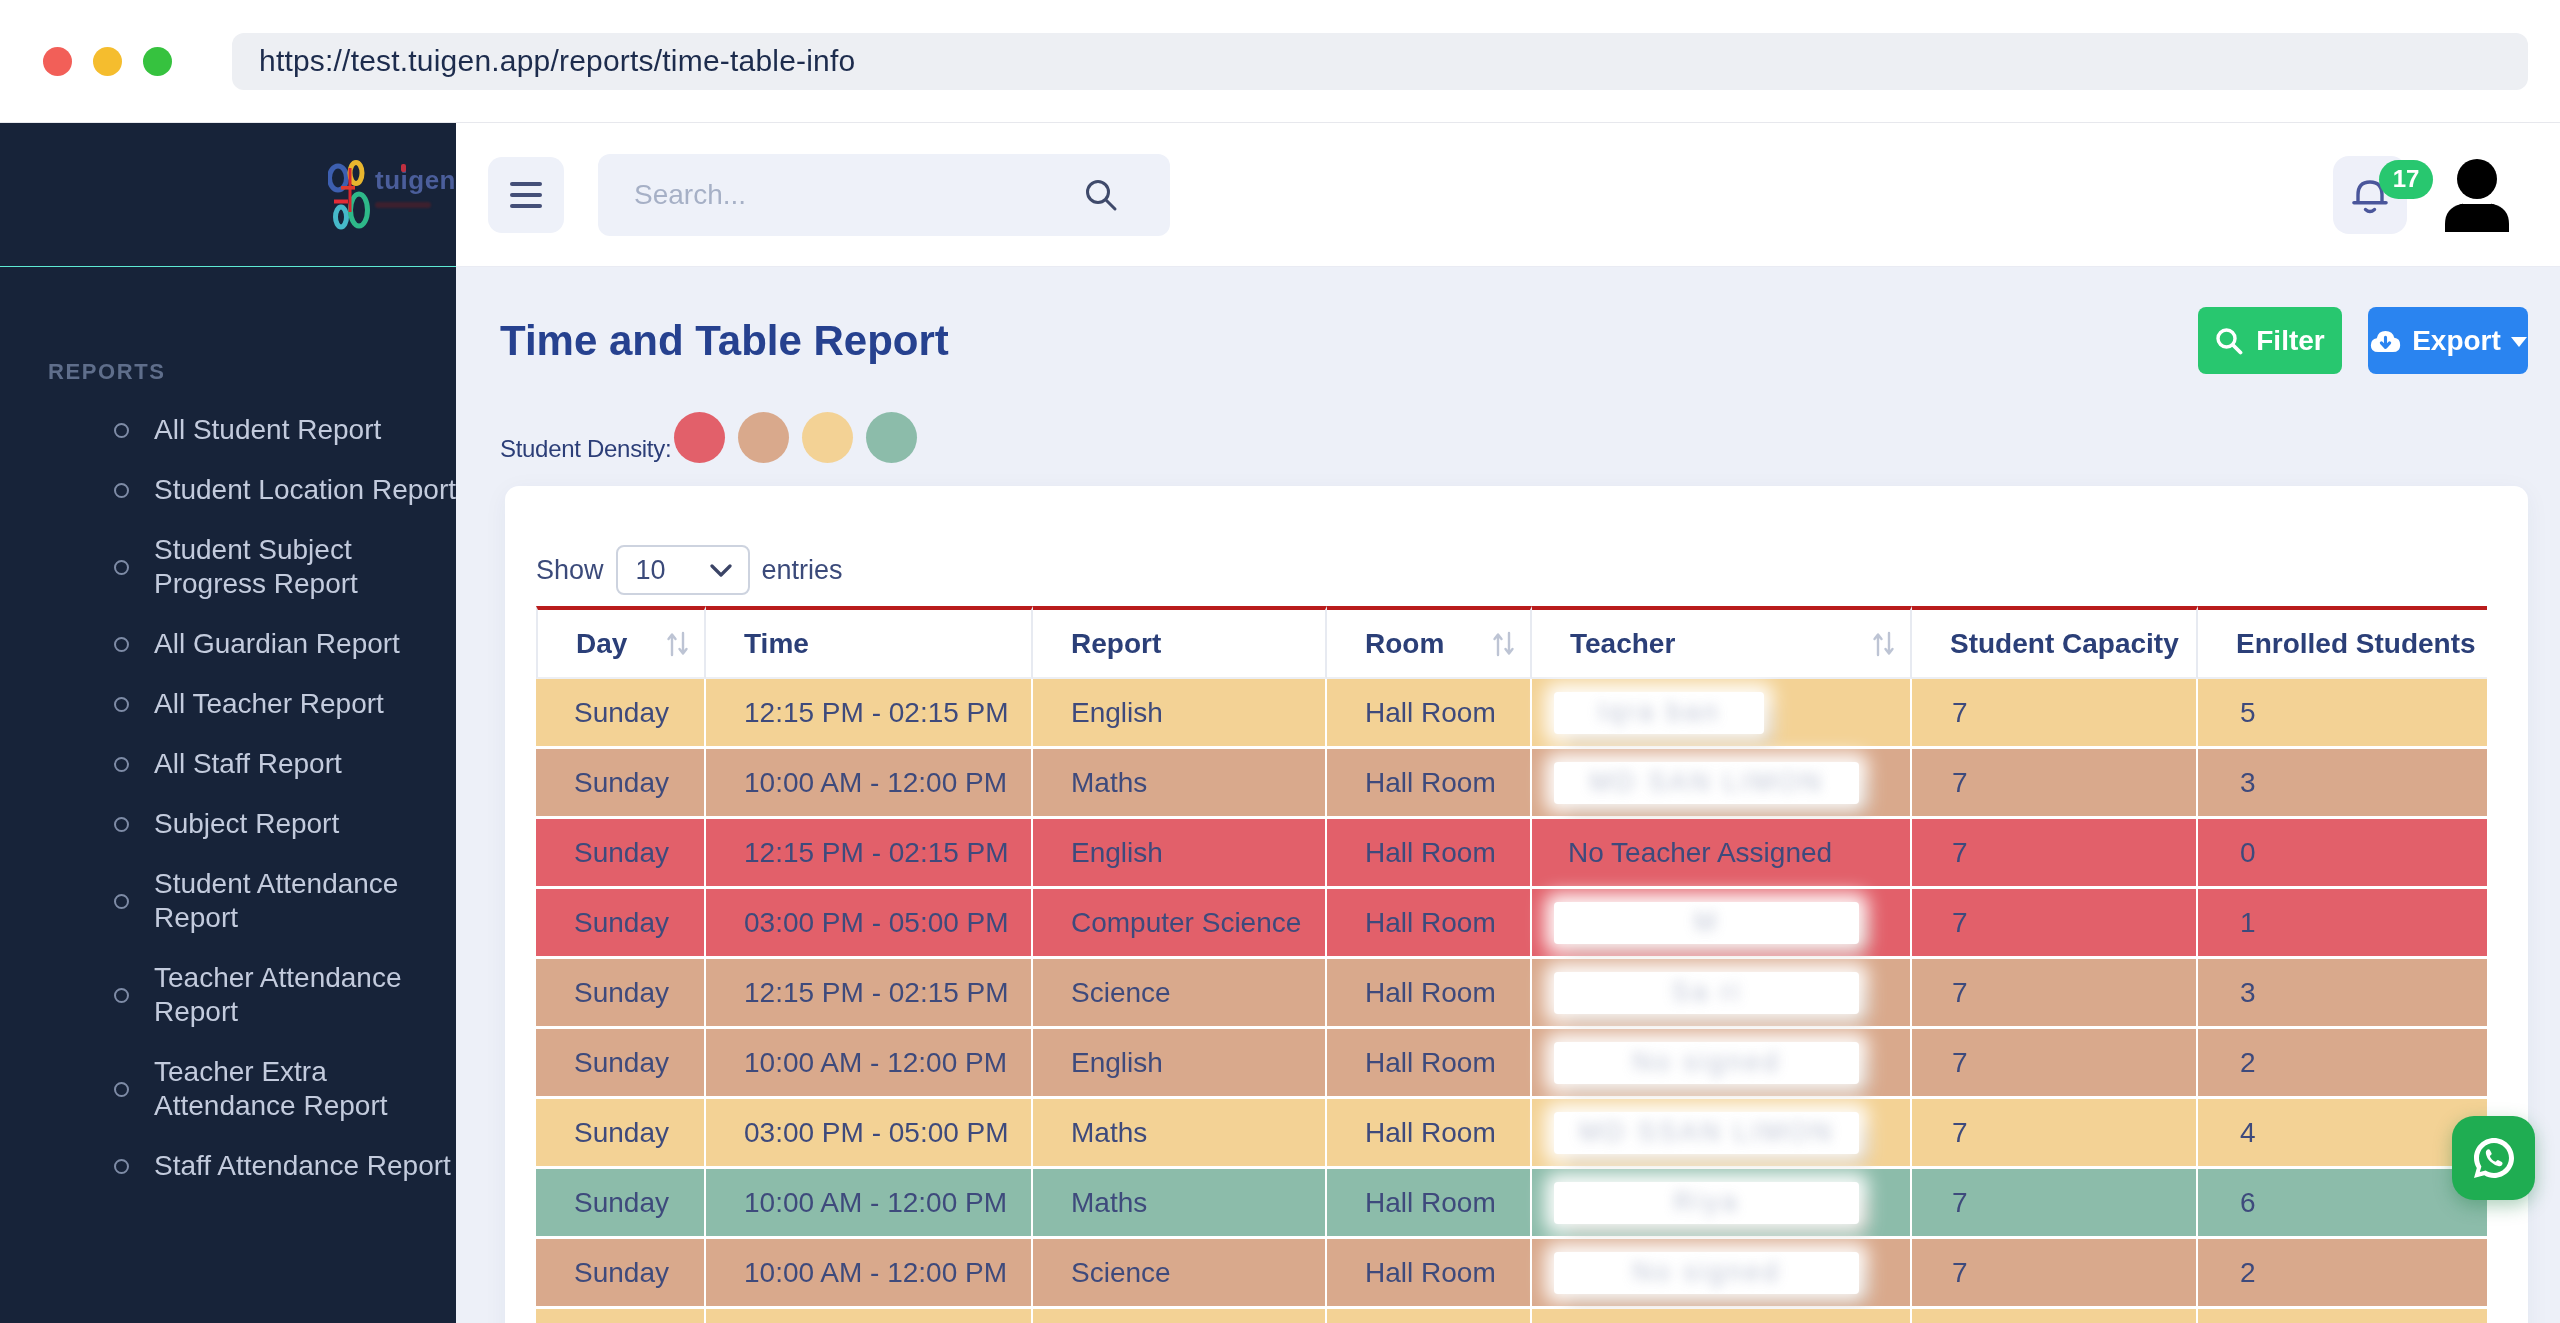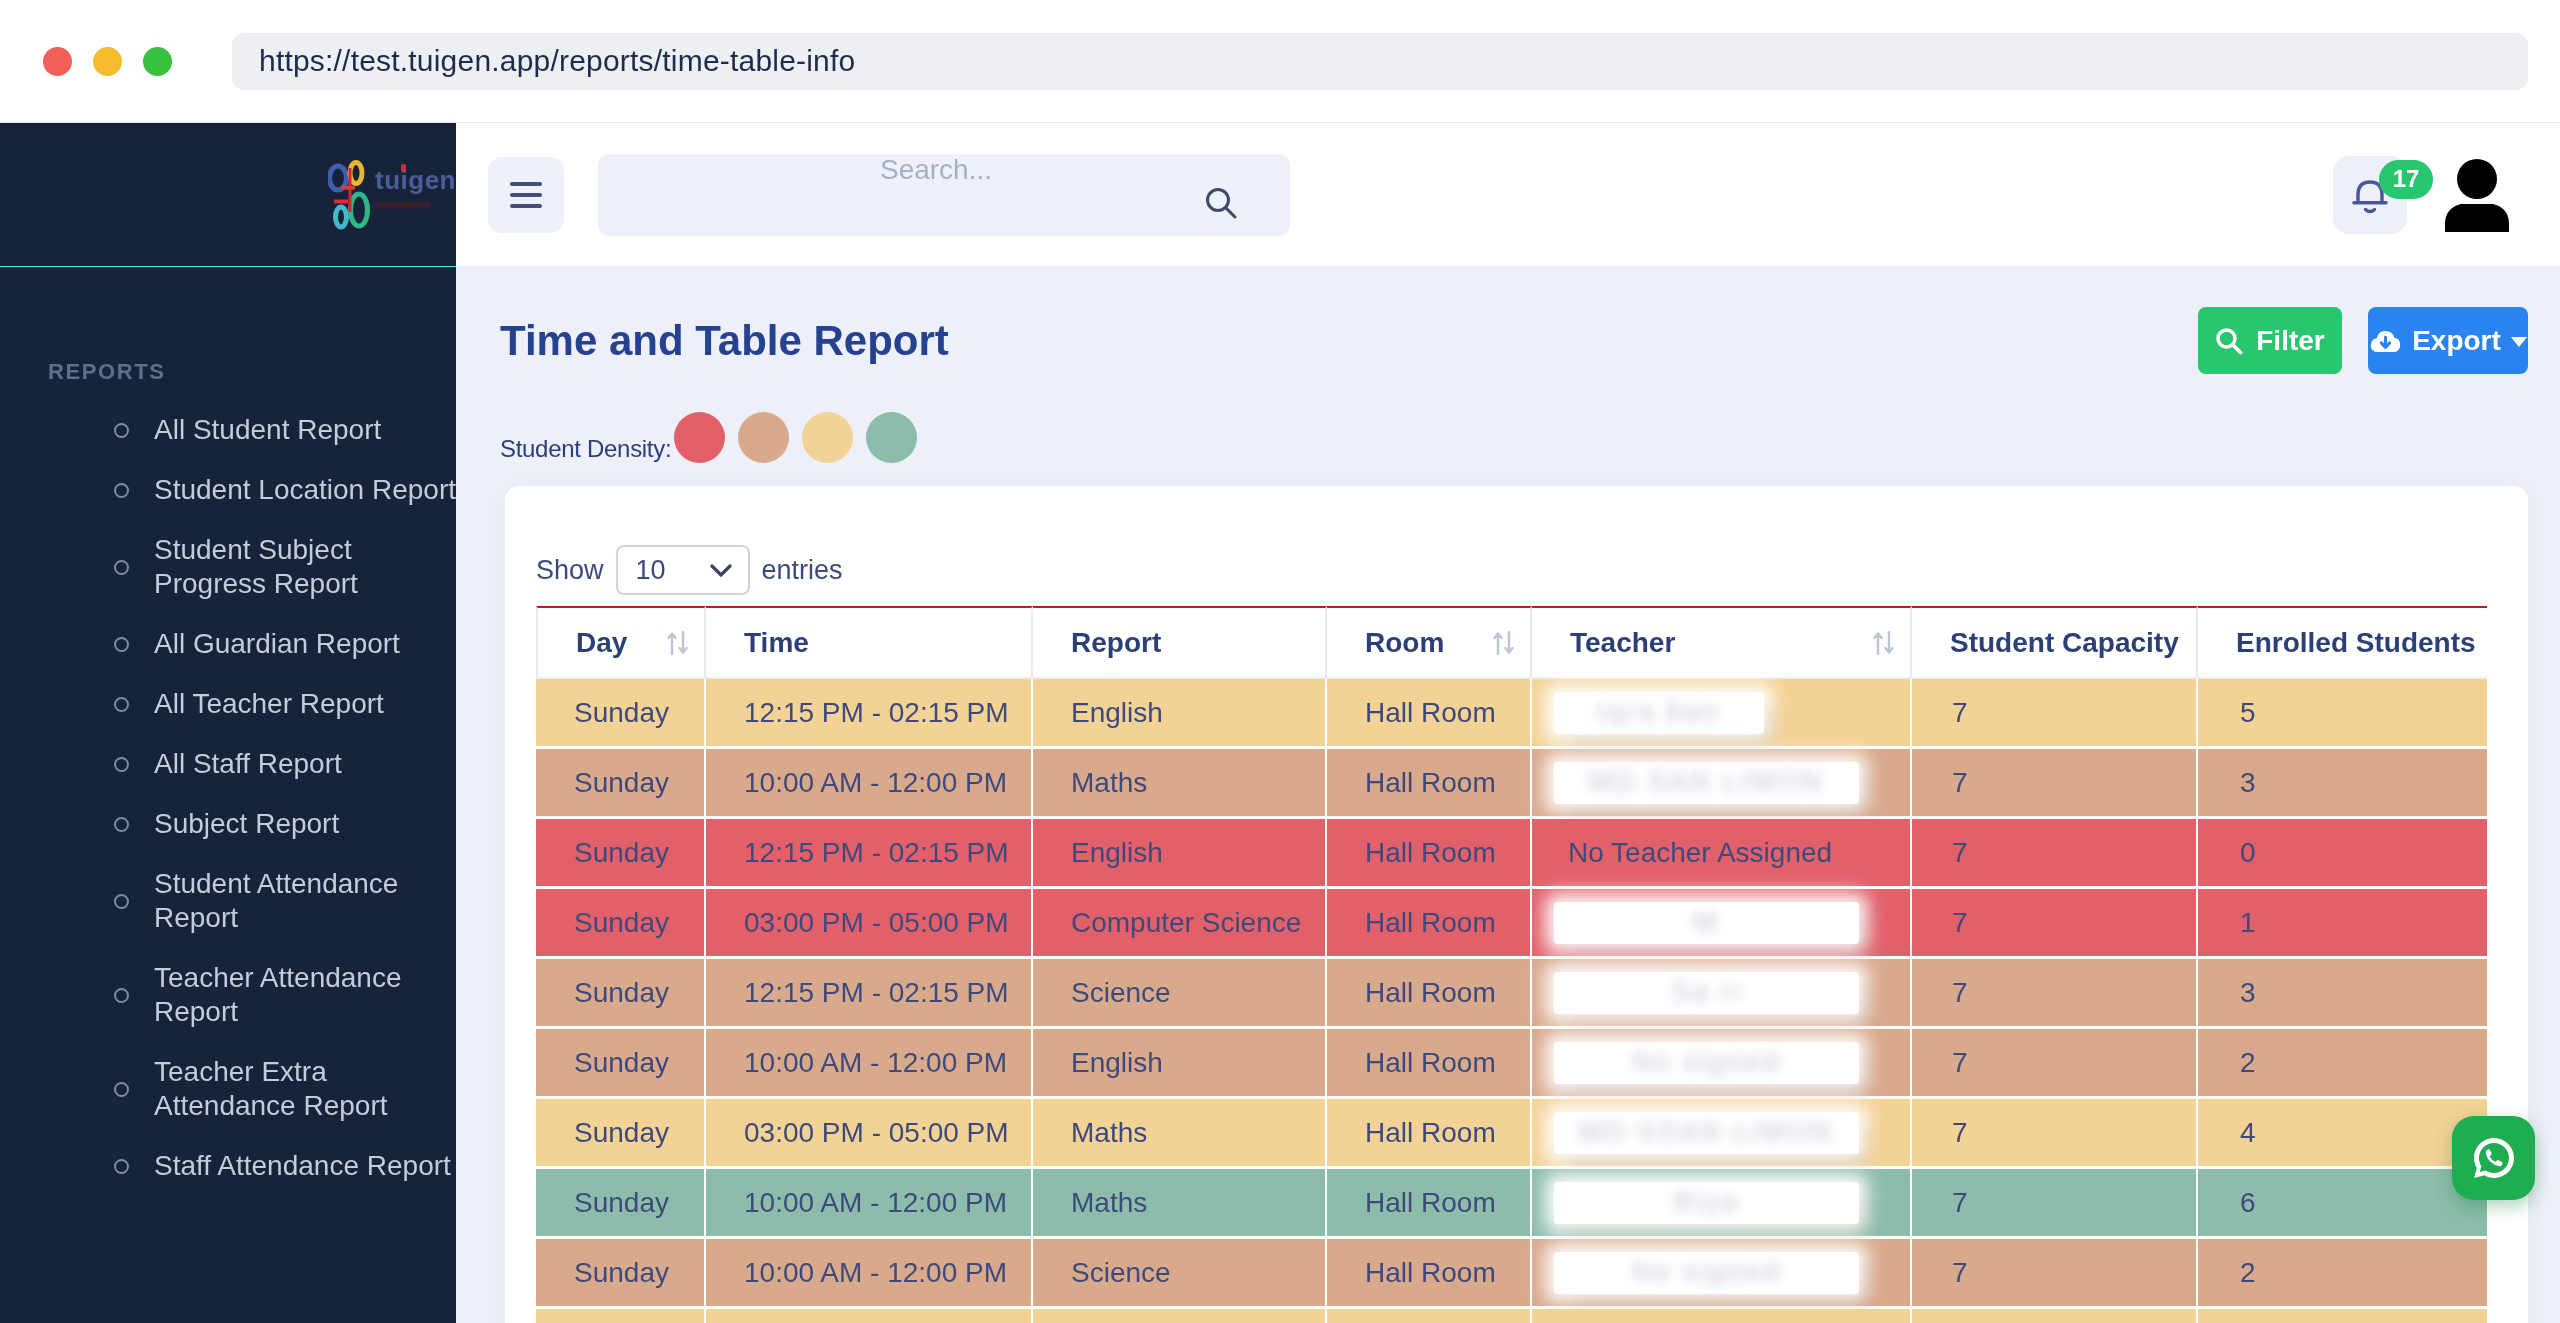--- a/index.html
+++ b/index.html
@@ -39,21 +39,21 @@
   .subnav { list-style: none; margin: 13px 0 0 0; padding: 0; }
   .subnav li { display: flex; align-items: center; padding: 13px 0; min-height: 60px; margin-left: 24px; }
   .subnav .bullet { flex: none; width: 15px; height: 15px; border: 2.5px solid #7e8ba6; border-radius: 50%; margin-left: 90px; margin-right: 25px; }
   .subnav .sub-label { max-width: 320px; font-size: 28px; line-height: 34px; color: #c3cbdd; white-space: pre-line; }
 
   
   .main { flex: 1; display: flex; flex-direction: column; min-width: 0; }
   .topbar { height: 144px; flex: none; background: #ffffff; border-bottom: 1px solid #e9ebf3; display: flex; align-items: center; }
   .hamburger-btn { margin-left: 32px; width: 76px; height: 76px; border-radius: 14px; background: #eef1f9; display: flex; flex-direction: column; align-items: center; justify-content: center; gap: 7px; flex: none; }
   .hamburger-btn .bar { width: 32px; height: 4px; border-radius: 2px; background: #444f78; }
-  .search-box { margin-left: 34px; width: 692px; height: 82px; border-radius: 12px; background: #eef1f9; display: flex; align-items: center; padding: 0 52px 0 36px; flex-direction: column; }
+  .search-box { margin-left: 34px; width: 572px; height: 82px; border-radius: 12px; background: #eef1f9; display: flex; align-items: center; padding: 0 52px 0 36px; }
   .search-placeholder { font-size: 28px; color: #a6b0c6; }
   .search-box svg { margin-left: auto; }
   .topbar-spacer { flex: 1; }
   .bell-wrap { position: relative; width: 74px; height: 78px; border-radius: 16px; background: #eef0f9; flex: none; margin-right: 28px; display: flex; align-items: center; justify-content: center; }
   .badge { position: absolute; left: 46px; top: 4px; height: 39px; min-width: 54px; padding: 0 12px; border-radius: 20px; background: var(--badge-green); color: #fff; font-size: 24px; font-weight: bold; display: flex; align-items: center; justify-content: center; }
   .avatar { width: 84px; height: 74px; flex: none; margin-right: 41px; }
 
   .content { flex: 1; padding: 0 32px 0 44px; }
   .page-head { display: flex; align-items: center; justify-content: space-between; margin-top: 40px; height: 67px; }
   .page-title { margin: 0; font-size: 42px; font-weight: bold; color: var(--title-color); letter-spacing: 0px; }
@@ -70,21 +70,21 @@
   .dot { width: 51px; height: 51px; border-radius: 50%; }
   .dot + .dot { margin-left: 13px; }
 
   
   .card { margin-left: 5px; margin-top: 23px; width: 2023px; background: #ffffff; border-radius: 14px; padding: 59px 0 60px 31px; box-shadow: 0 5px 25px rgba(40,50,100,0.05); height: 900px; }
   .show-row { display: flex; align-items: center; font-size: 27px; color: #3b4a7a; }
   .page-size-select { width: 134px; height: 50px; border: 2px solid #cdd3df; border-radius: 8px; background: #fff; display: flex; align-items: center; padding: 0 16px 0 18px; margin: 0 12px; }
   .page-size-select .chev { margin-left: auto; }
 
   table.report { border-collapse: separate; border-spacing: 0; table-layout: fixed; width: 1951px; margin-top: 11px; }
-  .report th { height: 73px; background: #fff; text-align: left; vertical-align: middle; font-size: 28px; font-weight: bold; color: #2b3f78; border-top: 2px solid #b91c1c; border-right: 2px solid #e7eaf1; border-bottom: 2px solid #edeff4; padding: 0; }
+  .report th { height: 73px; background: #fff; text-align: left; vertical-align: middle; font-size: 28px; font-weight: bold; color: #2b3f78; border-top: 4px solid #b91c1c; border-right: 2px solid #e7eaf1; border-bottom: 2px solid #edeff4; padding: 0; }
   .report th:first-child { border-left: 2px solid #e7eaf1; }
   .report th .th-inner { display: flex; align-items: center; padding-left: 38px; padding-right: 14px; white-space: nowrap; }
   .report th .sort-icon { margin-left: auto; }
   .report td { height: 70px; border-bottom: 3px solid #ffffff; border-right: 2px solid #ffffff; padding: 0 0 0 38px; font-size: 28px; color: #3e4a7c; vertical-align: middle; }
   .report td:last-child, .report th:last-child { border-right: none; }
   .report td.col-capacity { padding-left: 40px; }
   .report td.col-enrolled { padding-left: 42px; }
   .report td.col-teacher { padding-left: 22px; }
   .report td.col-teacher .teacher-text { padding-left: 14px; }
   tr.density-yellow td { background: var(--density-yellow); }

